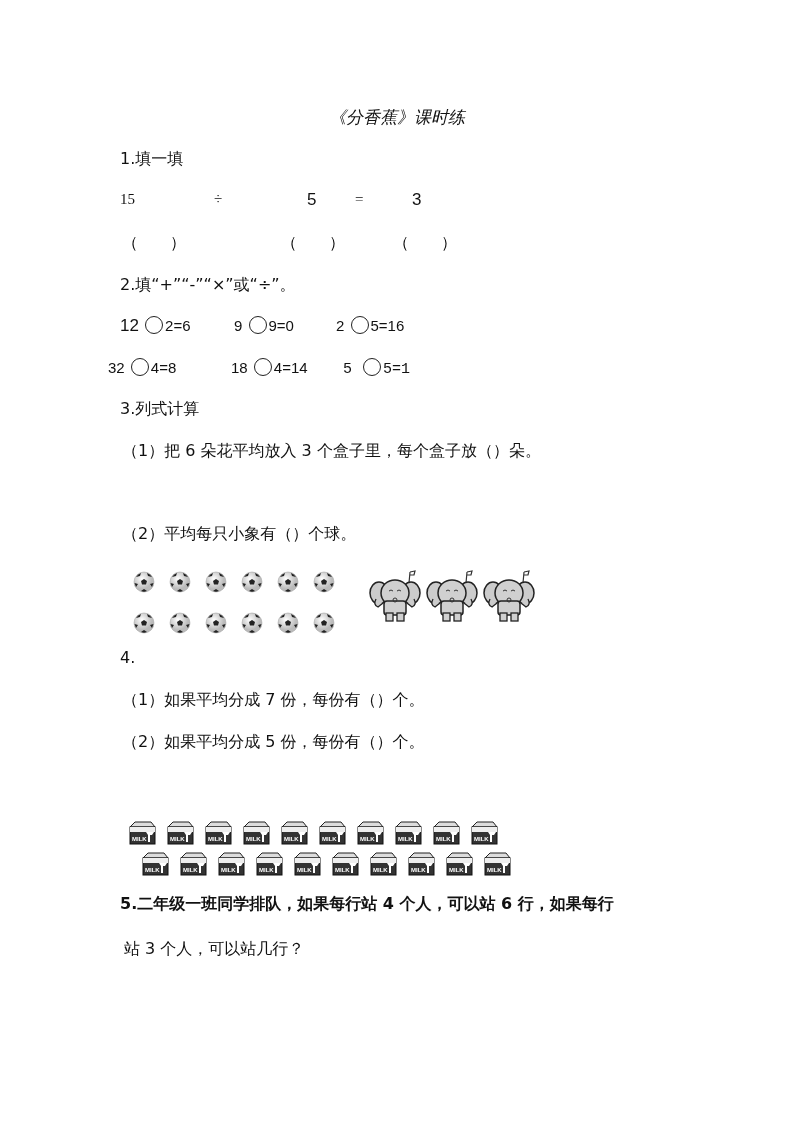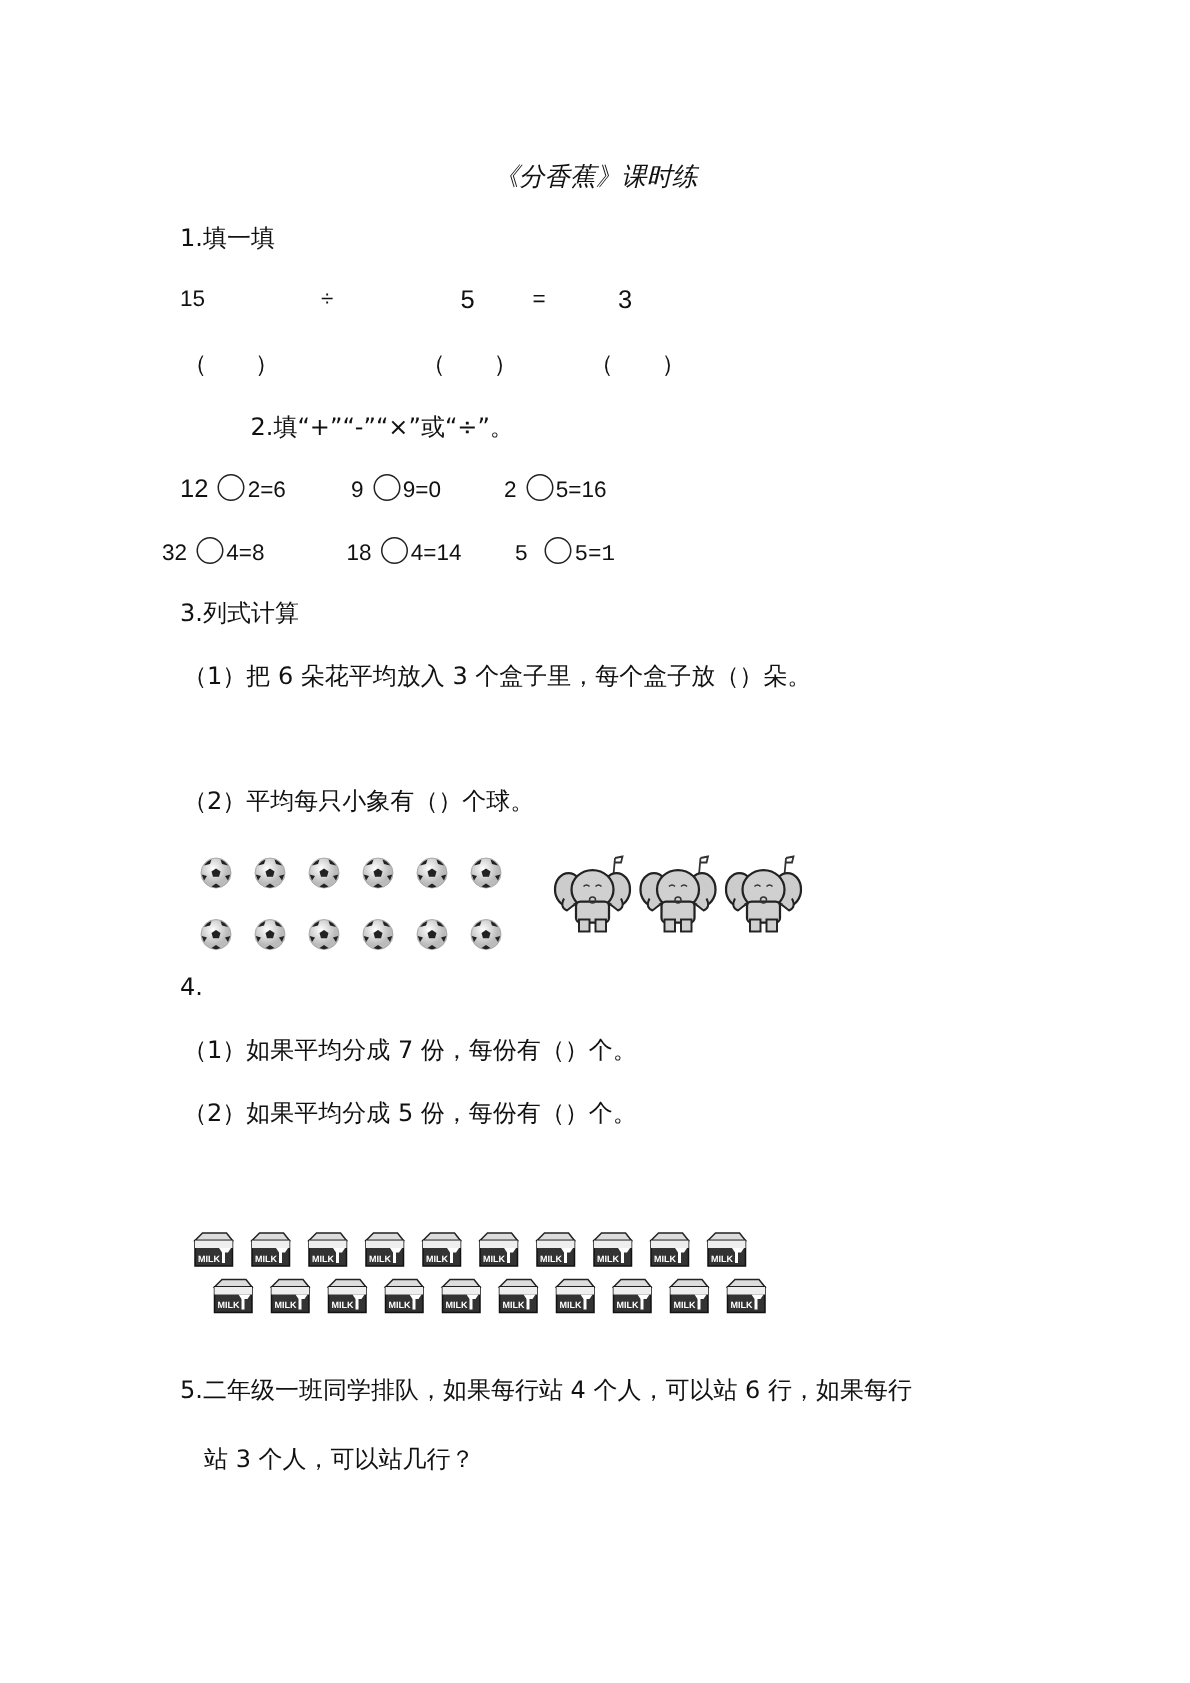--- a/index.html
+++ b/index.html
@@ -1,21 +1,21 @@
 <!DOCTYPE html>
 <html><head>
 <meta charset="utf-8">
 <style>
   html, body { margin: 0; padding: 0; background: #ffffff; }
   body { width: 793px; height: 1122px; position: relative; overflow: hidden;
          font-family: "DejaVu Sans", "Liberation Sans", sans-serif; color: #111; }
   .abs { position: absolute; white-space: nowrap; }
   .title { font-size: 17px; font-style: italic; }
   .txt { font-size: 16px; }
-  .num { font-size: 15px; font-family: Liberation Sans, sans-serif; }
+  .num { font-size: 15px; font-family: Liberation Serif, serif; }
   .bignum { font-size: 17px; font-family: "Liberation Sans", sans-serif; }
   .circle { display: inline-block; width: 16px; height: 16px; border: 1.2px solid #222;
             border-radius: 50%; vertical-align: -3px; margin: 0 2px; }
   .eq { font-family: "Liberation Sans", sans-serif; font-size: 15px; }
   .ball { position: absolute; width: 22px; height: 22px; }
   .elephant { position: absolute; width: 52px; height: 54px; }
   .milk { position: absolute; width: 31px; height: 25px; }
 </style>
 </head>
 <body>
@@ -25,21 +25,21 @@
 <div class="abs txt" style="left:120px; top:149px;">1.填一填</div>
 <div class="abs num" style="left:120px; top:191px;">15</div>
 <div class="abs num" style="left:214px; top:191px;">÷</div>
 <div class="abs bignum" style="left:307px; top:190px;">5</div>
 <div class="abs num" style="left:355px; top:191px;">=</div>
 <div class="abs bignum" style="left:412px; top:190px;">3</div>
 <div class="abs txt" style="left:122px; top:233px;">（　　）</div>
 <div class="abs txt" style="left:281px; top:233px;">（　　）</div>
 <div class="abs txt" style="left:393px; top:233px;">（　　）</div>
 
-<div class="abs txt" style="left:120px; top:275px;margin-left:47px;">2.填“+”“-”“×”或“÷”。</div>
+<div class="abs txt" style="left:120px; top:275px;">2.填“+”“-”“×”或“÷”。</div>
 
 <div class="abs eq" style="left:120px; top:316px;">
   <span style="font-size:17px">12</span>
   <span class="circle"></span><span>2=6</span>
 </div>
 <div class="abs eq" style="left:234px; top:316px;">
   <span>9</span>
   <span class="circle"></span><span>9=0</span>
 </div>
 <div class="abs eq" style="left:336px; top:316px;">
@@ -427,14 +427,14 @@
       </svg></div>
     <div class="milk" style="left: 482px; top: 851px;"><svg viewBox="0 0 31 25" width="31" height="25">
         <polygon points="3,7 8,2 24,2 28,7" fill="#ddd" stroke="#222" stroke-width="1"></polygon>
         <rect x="3" y="7" width="25" height="17" fill="#333" stroke="#111" stroke-width="1"></rect>
         <rect x="3" y="7" width="25" height="5" fill="#eee"></rect>
         <path d="M19,12 L27,12 L25,15 L23,15 L23,22 L21,22 L21,15 Z" fill="#fff"></path>
         <text x="5" y="21" font-size="6" font-family="Liberation Sans, sans-serif" font-weight="bold" fill="#fff">MILK</text>
       </svg></div>
   </div>
 
-<div class="abs txt" style="left:120px; top:917px;">5.二年级一班同学排队，如果每行站 4 个人，可以站 6 行，如果每行</div>
-<div class="abs txt" style="left:136px; top:939px;margin-top:24px;">站 3 个人，可以站几行？</div>
+<div class="abs txt" style="left:120px; top:894px;font-weight:bold;">5.二年级一班同学排队，如果每行站 4 个人，可以站 6 行，如果每行</div>
+<div class="abs txt" style="left:124px; top:939px;">站 3 个人，可以站几行？</div>
 
 </body></html>

